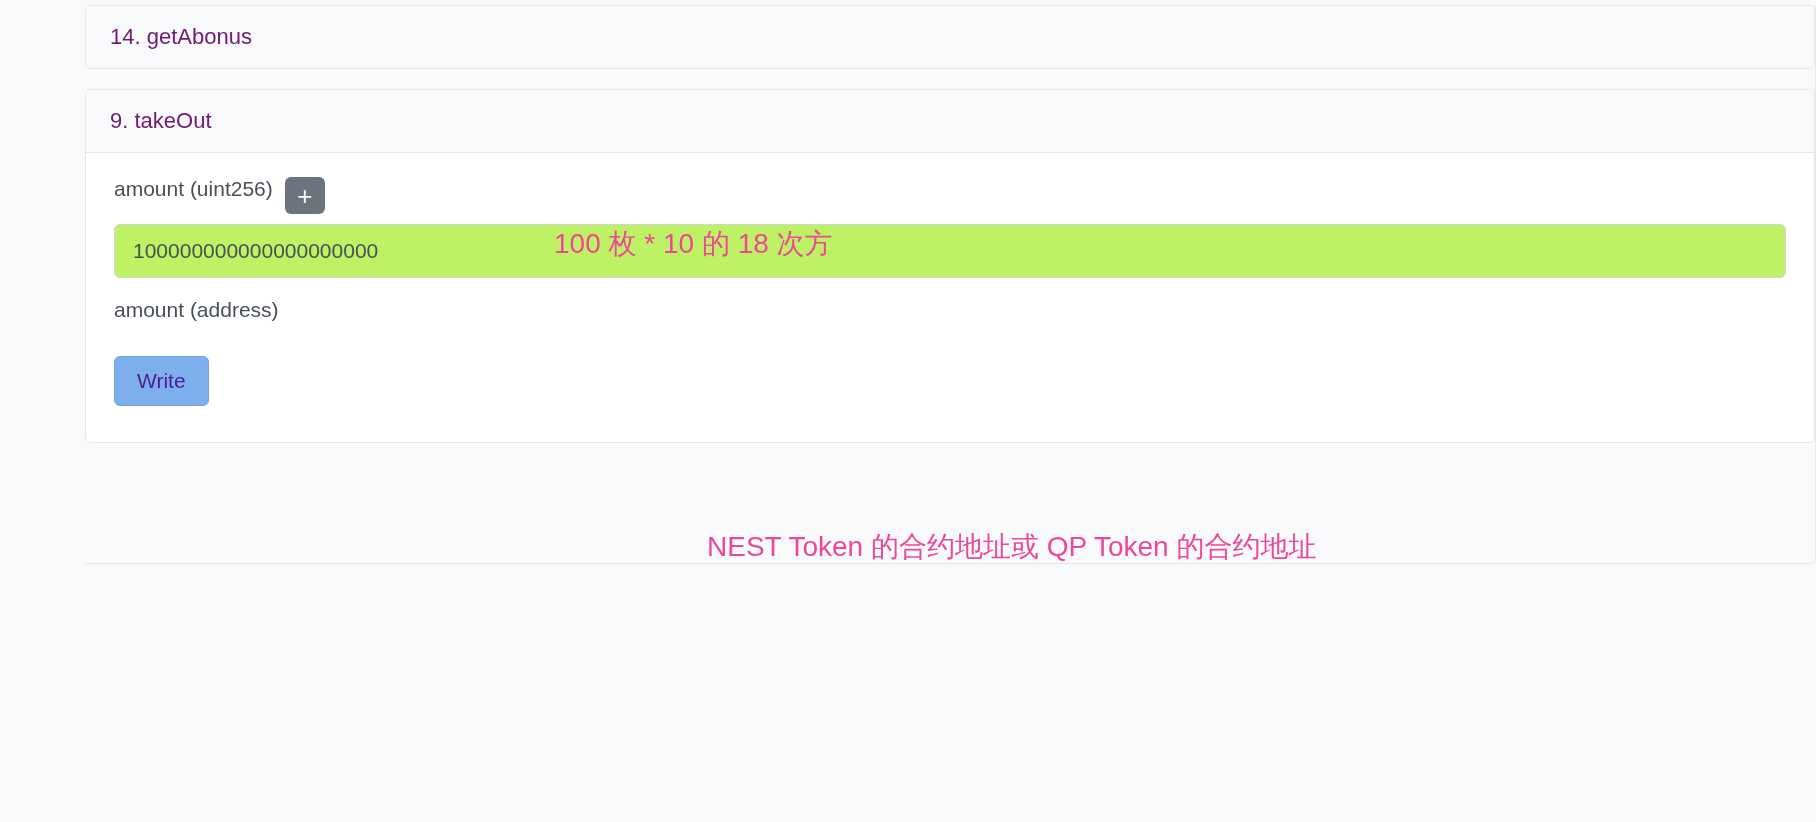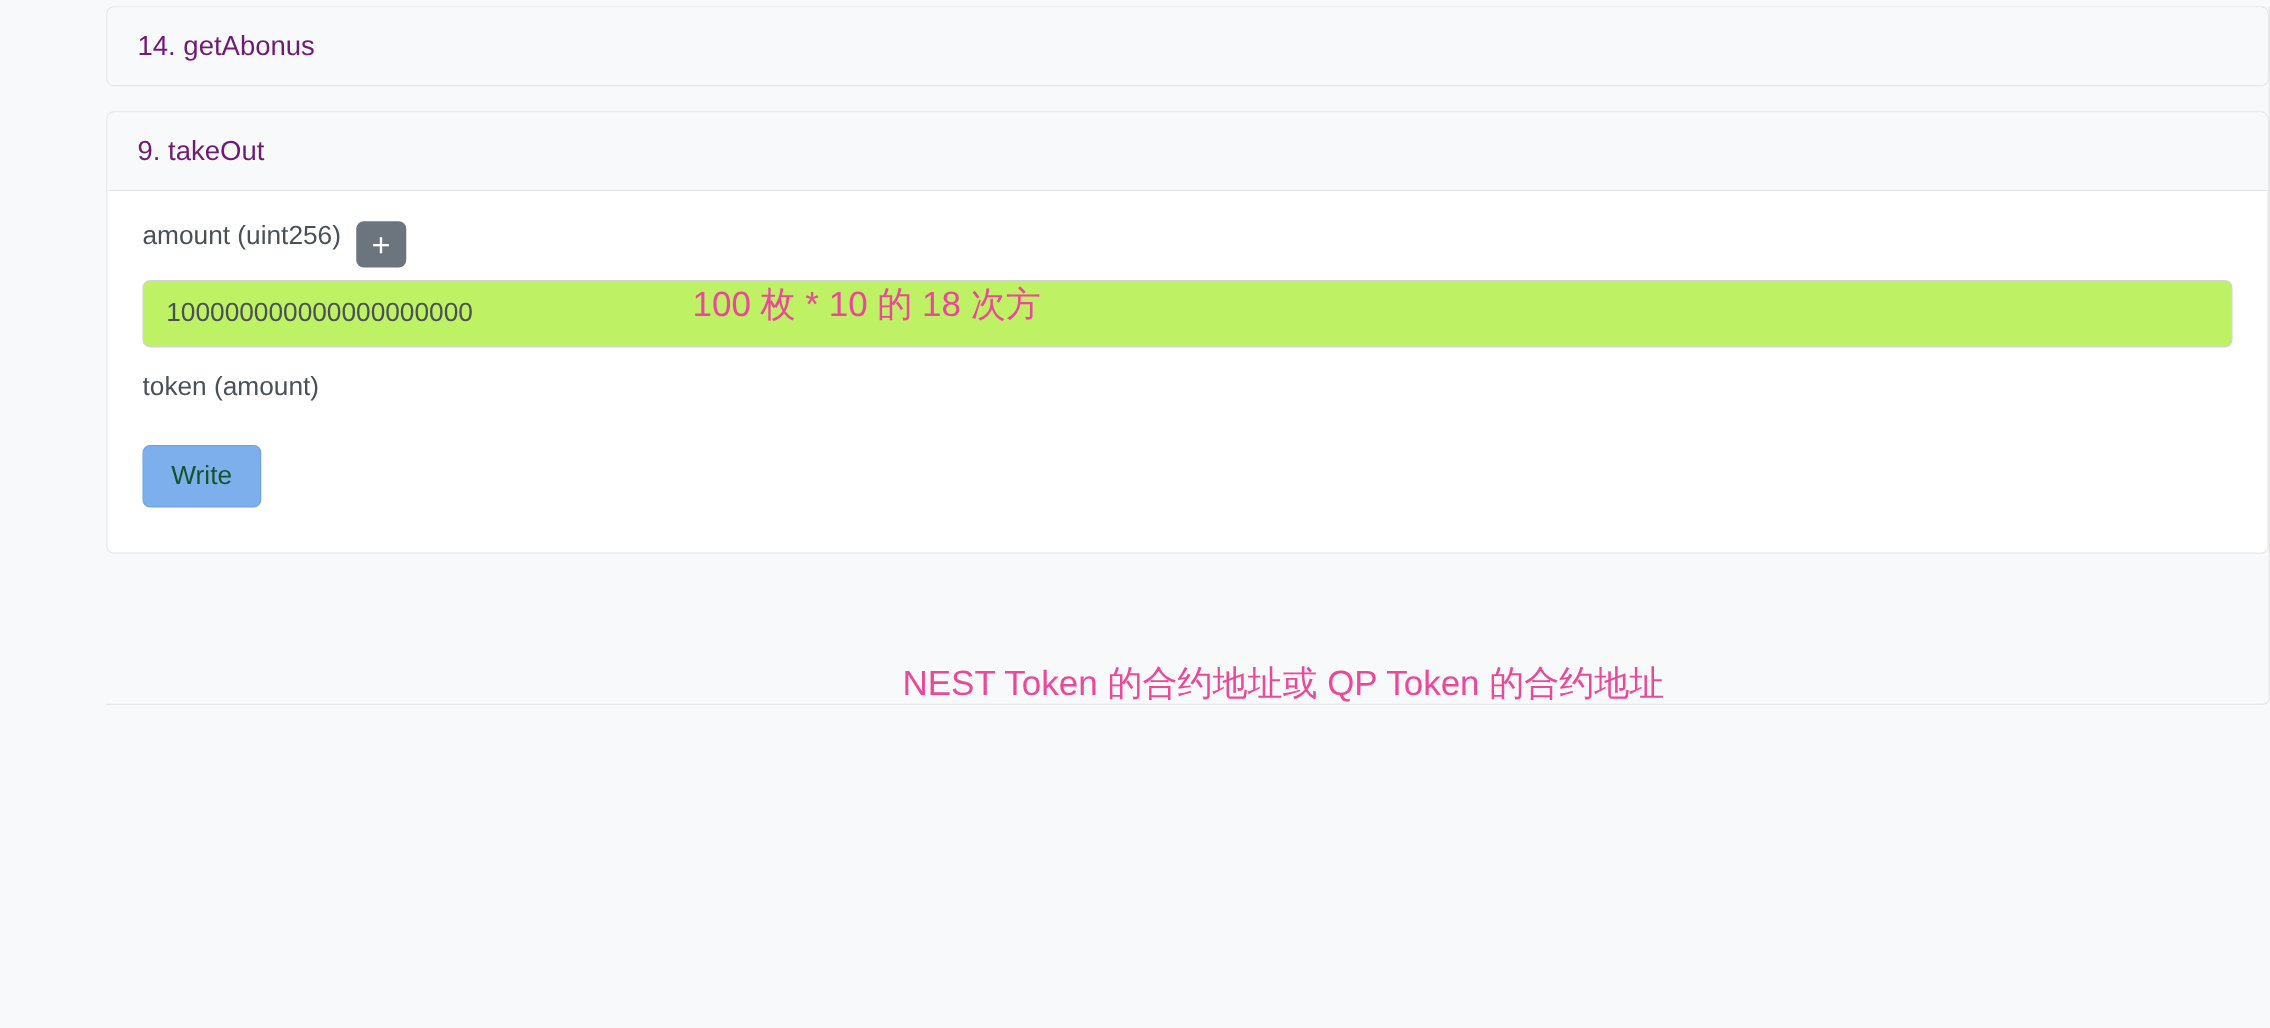--- a/index.html
+++ b/index.html
@@ -89,26 +89,26 @@
       color: #ec4899;
       font-size: 28px;
       font-weight: 400;
       white-space: nowrap;
     }
     .annotation-1 {
       left: 440px;
       top: 48px;
     }
     .annotation-2 {
-      left: 608px;
+      left: 593px;
       top: 230px;
     }
     .write-btn {
       background: #7dafed;
-      color: #14532d;
+      color: #4c1d95;
       border: 1px solid #6fa3e5;
       border-radius: 6px;
       padding: 12px 22px;
       font-size: 21px;
       cursor: pointer;
       margin-top: 14px;
     }
     .outer-border {
       border-bottom: 1px solid #e7e7e7;
       border-right: 1px solid #e7e7e7;
@@ -139,21 +139,21 @@
             <button class="plus-btn">
               <span>+</span>
             </button>
           </div>
           <input type="text" class="text-input" value="100000000000000000000" style="">
           <div class="annotation annotation-1">100 枚 * 10 的 18 次方</div>
         </div>
 
         <div class="field-group">
           <div class="field-label-row">
-            <span class="field-label">token (amount)</span>
+            <span class="field-label">amount (address)</span>
           </div>
           <div class="annotation annotation-2">NEST Token 的合约地址或 QP Token 的合约地址</div>
         </div>
 
         <button class="write-btn">
           <span>Write</span>
         </button>
 
       </div>
     </div>

